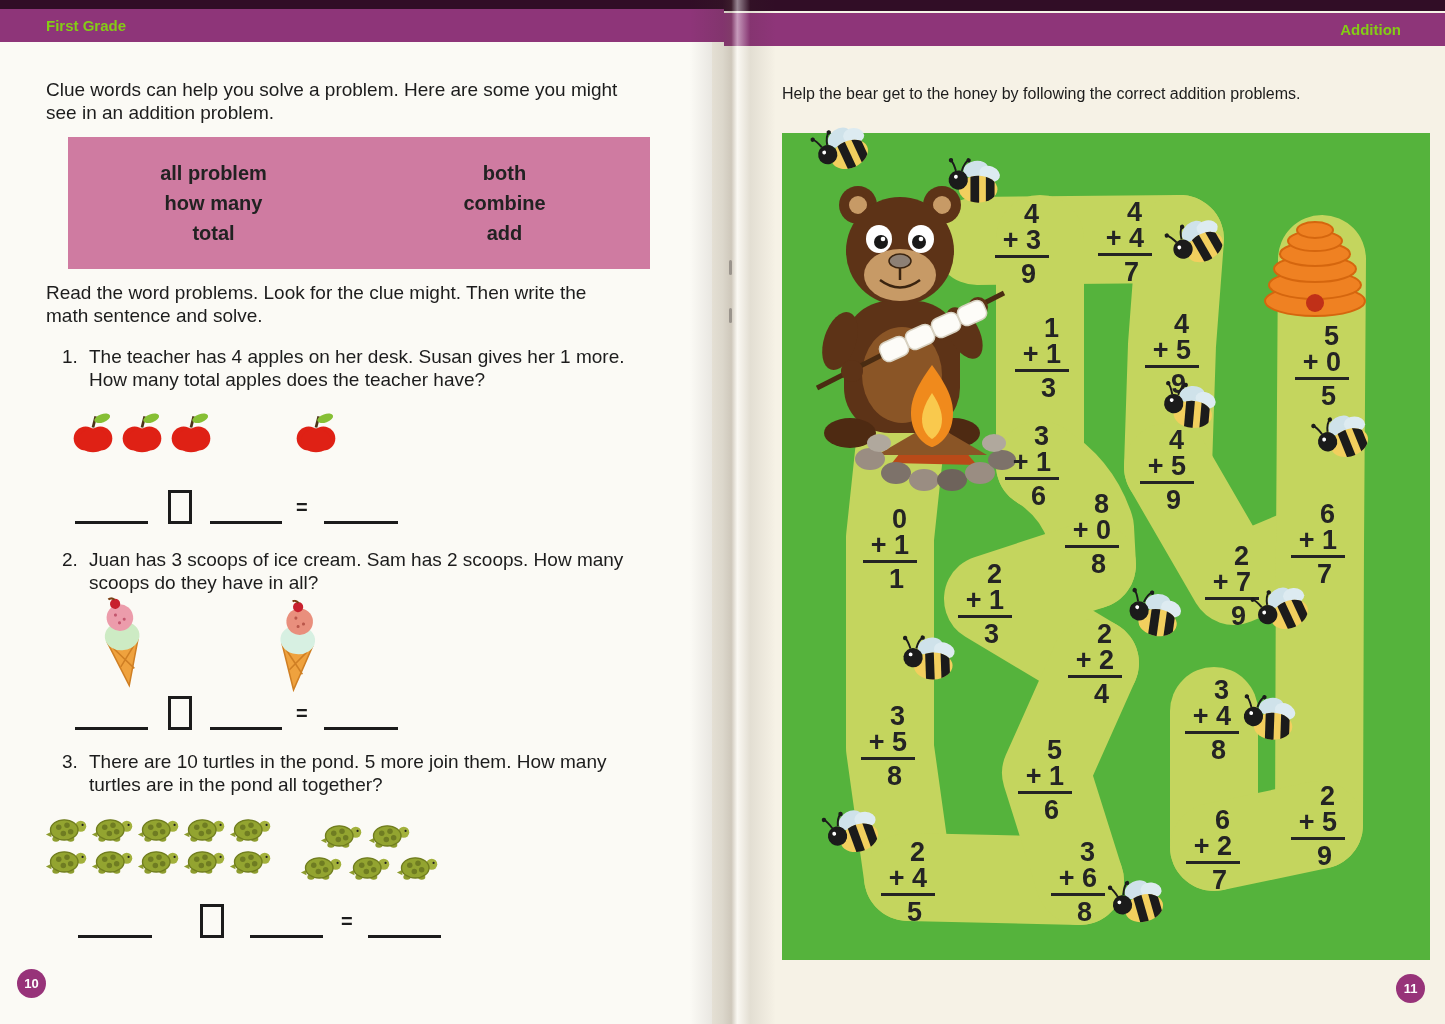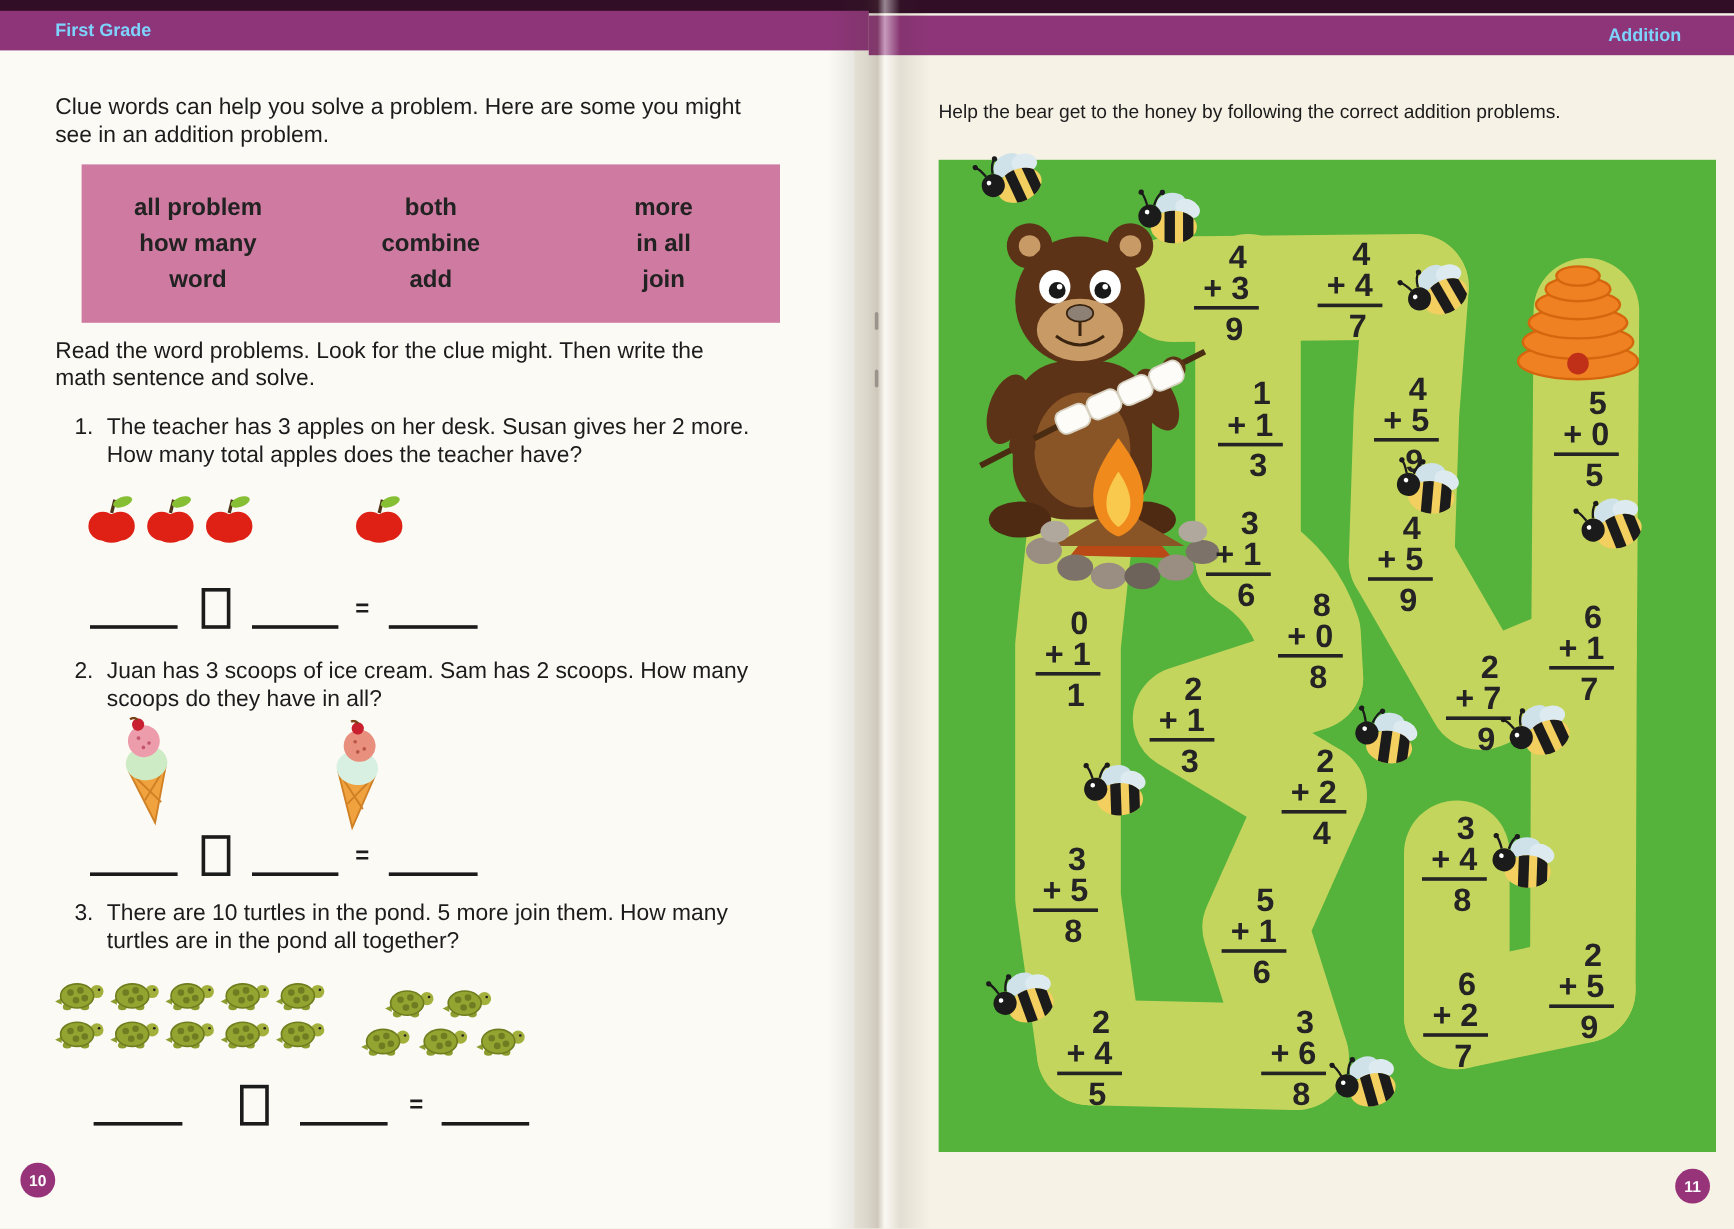--- a/index.html
+++ b/index.html
@@ -3,21 +3,21 @@
 <meta charset="utf-8">
 <style>
   html,body{margin:0;padding:0;background:#e8e4da;}
   #canvas{position:relative;width:1445px;height:1024px;overflow:hidden;
           background:#f6f3ec;font-family:"Liberation Sans",sans-serif;color:#1c1c1c;}
   
   .page{position:absolute;top:0;height:1024px;}
   .page-left{left:0;width:712px;background:#fbfaf5;}
   .page-right{left:712px;width:733px;background:#f6f2e6;}
   .top-edge{position:absolute;left:0;top:0;width:1445px;height:11px;background:#310d26;}
-  .bar{position:absolute;background:var(--header_purple,#8e3579);color:#7dd3fc;font-weight:bold;font-size:15px;}
+  .bar{position:absolute;background:var(--header_purple,#8e3579);color:#84cc16;font-weight:bold;font-size:15px;}
   .bar-left{left:0;top:9px;width:724px;height:33px;line-height:33px;padding-left:46px;box-sizing:border-box;}
   .bar-right{left:724px;top:13px;width:721px;height:33px;line-height:33px;text-align:right;padding-right:44px;box-sizing:border-box;}
   
   .spine{position:absolute;left:690px;top:0;width:86px;height:1024px;pointer-events:none;
     background:linear-gradient(to right,rgba(0,0,0,0) 0%,rgba(60,50,40,.14) 38%,rgba(90,75,60,.25) 48%,rgba(255,255,255,.5) 55%,rgba(60,50,40,.10) 70%,rgba(0,0,0,0) 100%);}
   .staple{position:absolute;left:729px;width:3px;height:15px;background:#9a948c;border-radius:2px;}
   
   .intro{position:absolute;left:46px;top:78px;width:640px;font-size:19px;line-height:23px;}
   .b{font-weight:normal;}
   .cluebox{position:absolute;left:68px;top:137px;width:582px;height:132px;background:var(--clue_box_pink,#cf7ba1);
@@ -77,42 +77,37 @@
 
   <div class="intro">
     <div><span class="b">Clue words</span><span> can help you solve a problem. Here are some you might</span></div>
     <div>see in an addition problem.</div>
   </div>
 
   <div class="cluebox">
     <div class="cluecol">
       <div>all problem</div>
       <div>how many</div>
-      <div>word</div>
+      <div>total</div>
     </div>
     <div class="cluecol">
       <div>both</div>
       <div>combine</div>
       <div>add</div>
     </div>
-    <div class="cluecol">
-      <div>more</div>
-      <div>in all</div>
-      <div>join</div>
-    </div>
   </div>
 
   <div class="instr">
     <div>Read the word problems. Look for the clue might. Then write the</div>
     <div>math sentence and solve.</div>
   </div>
 
   <div class="prob" style="top:345px;">
     <span class="pnum">1.</span>
-    <div class="pline">The teacher has 3 apples on her desk. Susan gives her 2 more.</div>
+    <div class="pline">The teacher has 4 apples on her desk. Susan gives her 1 more.</div>
     <div class="pline">How many total apples does the teacher have?</div>
   </div>
   <div class="vis" style="left:70px;top:410px;" id="apples-g1">
       <svg width="46" height="46" viewBox="0 0 50 50">
         <use href="#apple"></use>
       </svg>
       <svg width="46" height="46" viewBox="0 0 50 50">
         <use href="#apple"></use>
       </svg>
       <svg width="46" height="46" viewBox="0 0 50 50">

